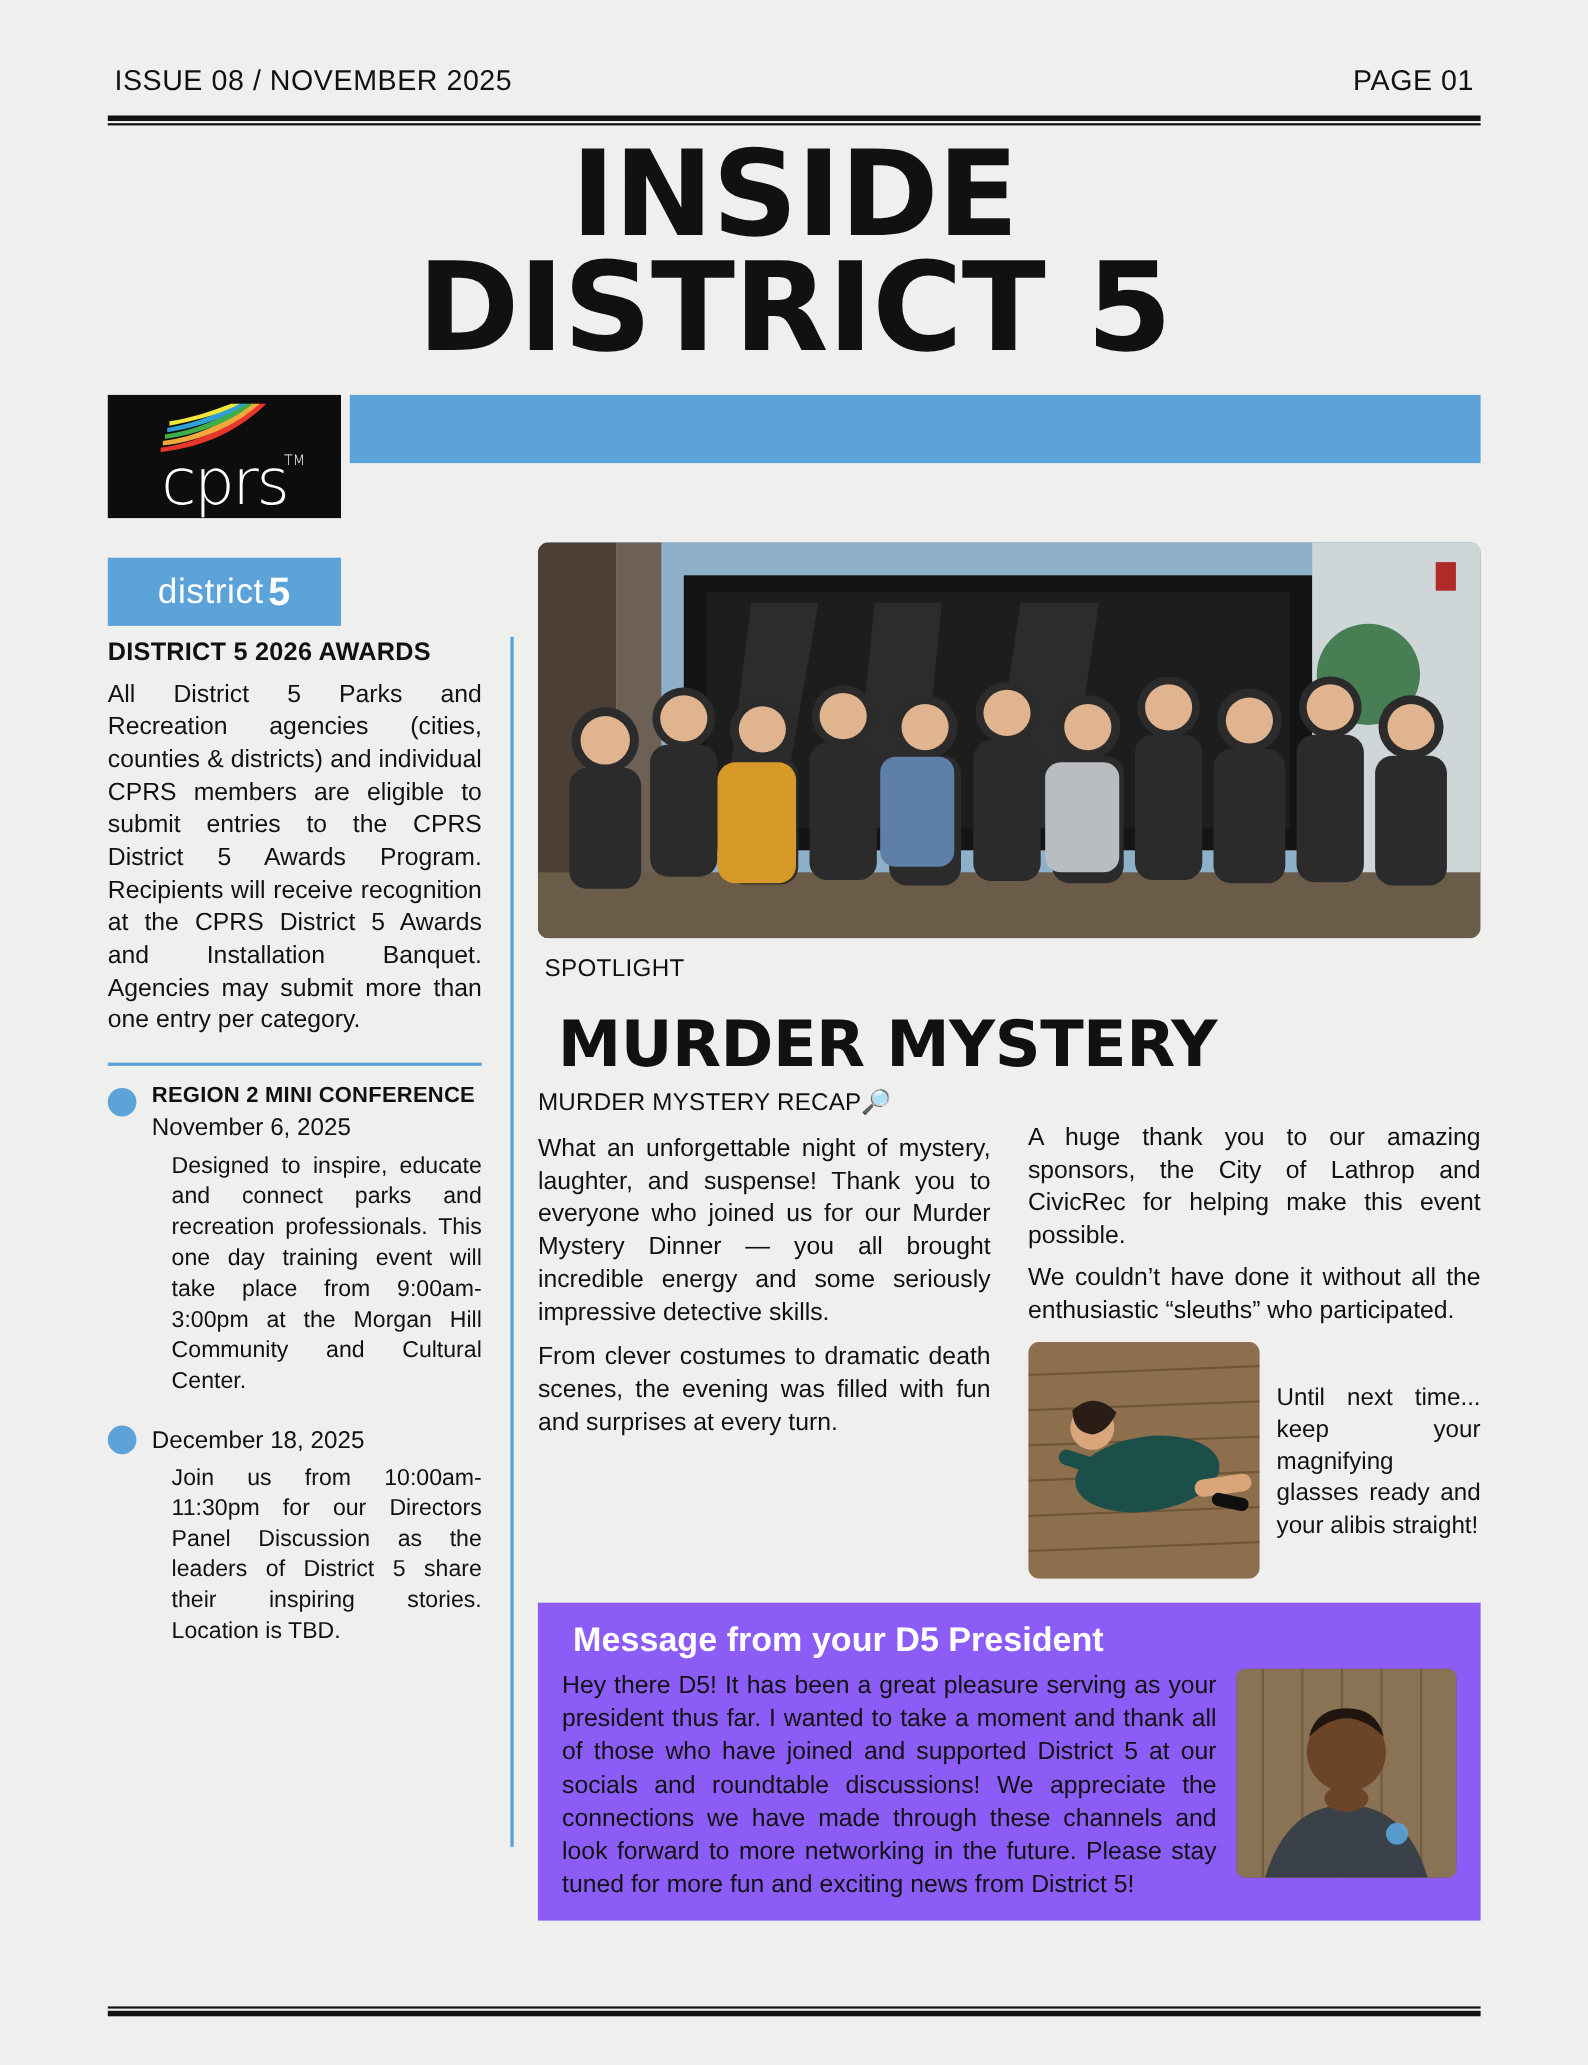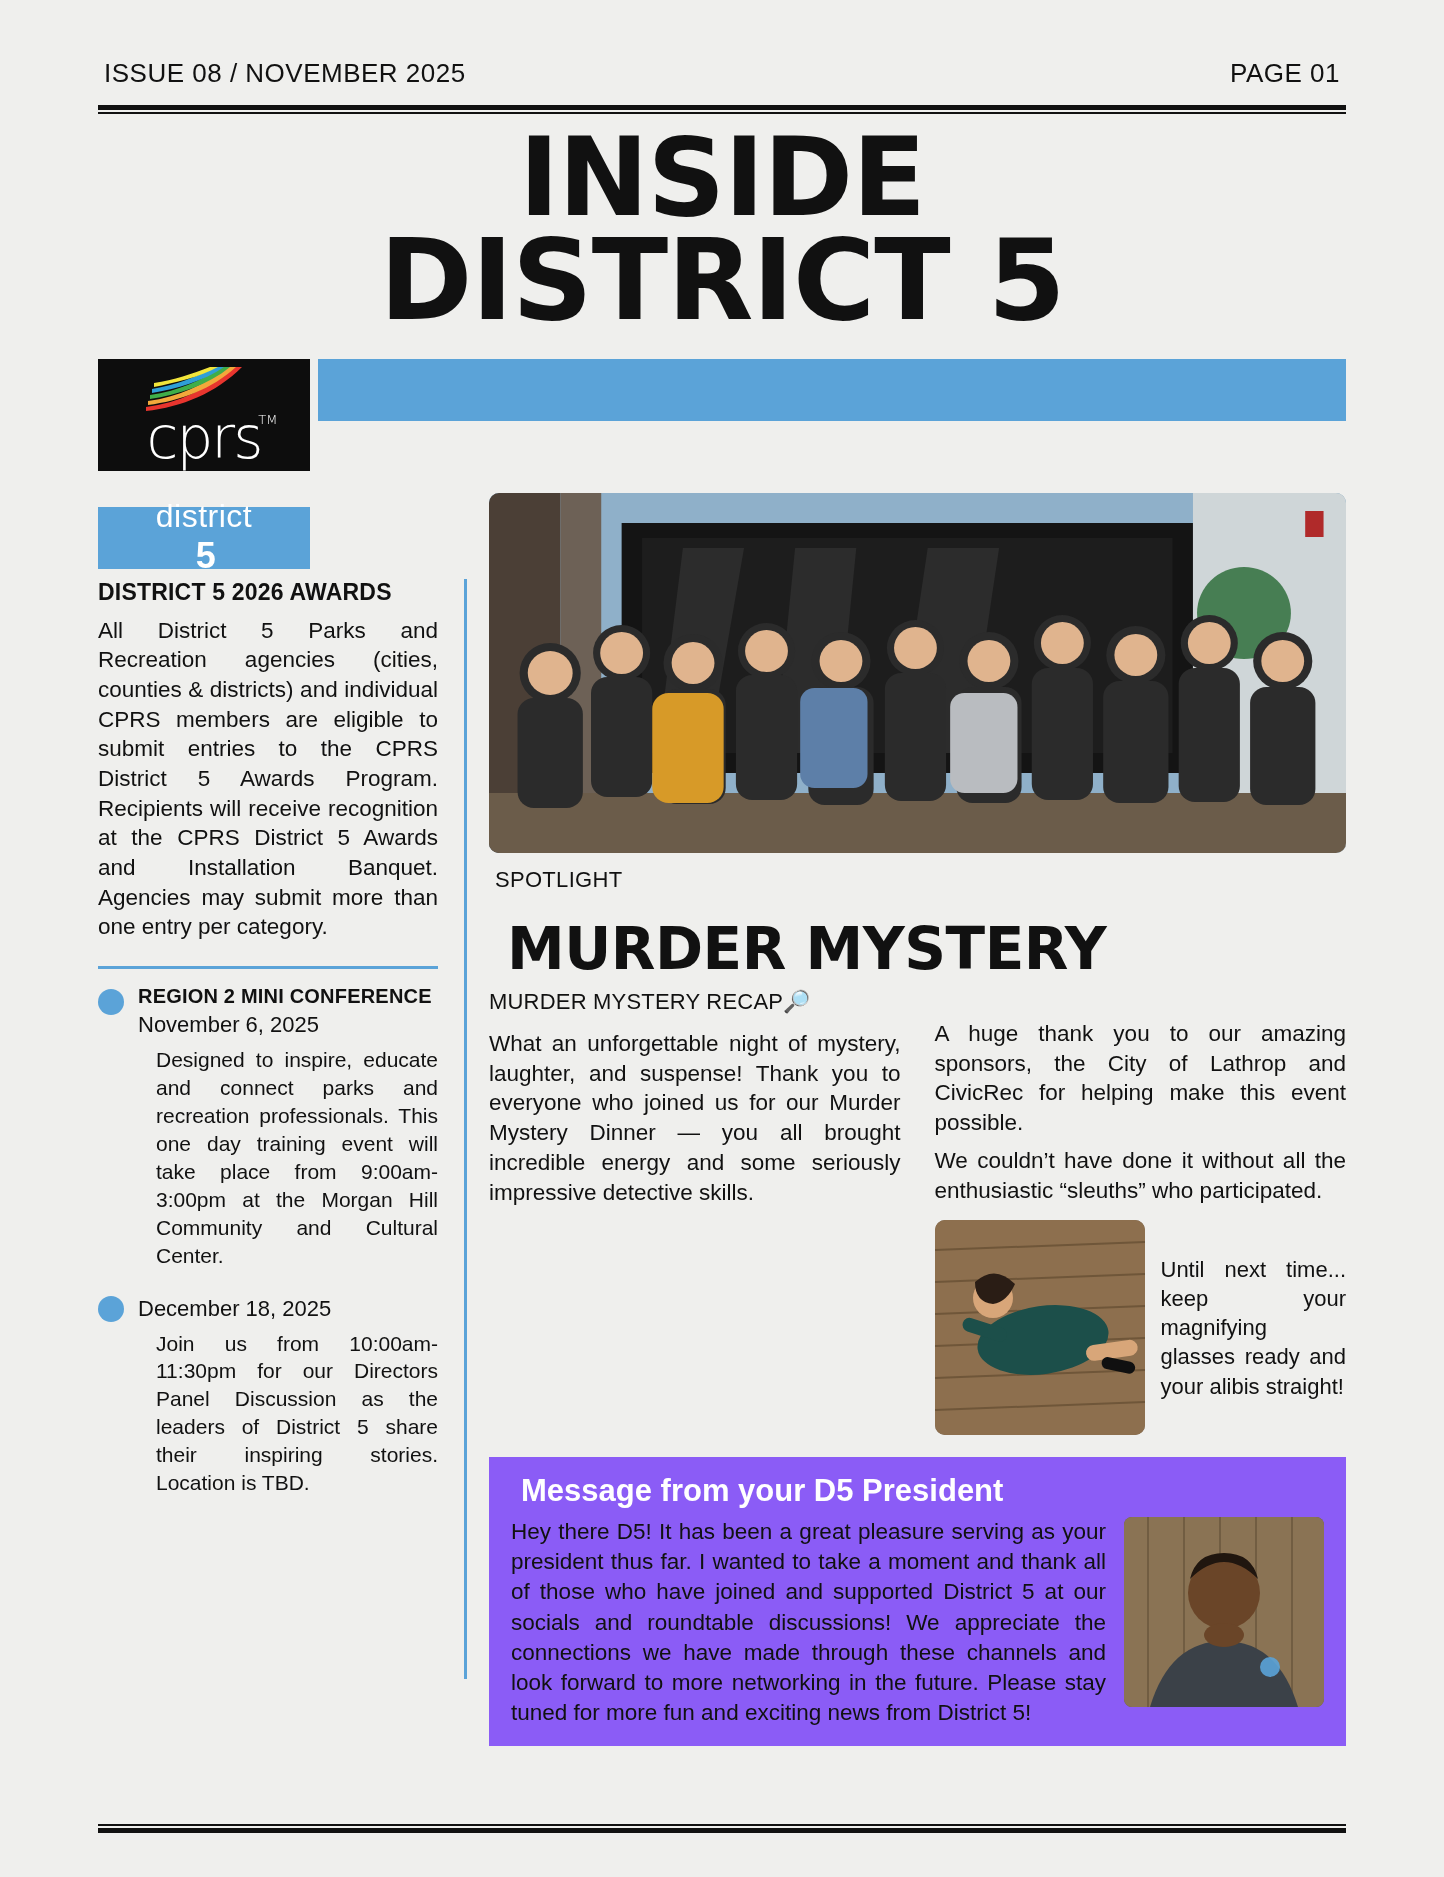--- a/index.html
+++ b/index.html
@@ -98,21 +98,20 @@
     width: 212px;
     height: 62px;
     background: #5ba3d8;
     color: #fff;
     display: flex;
     align-items: center;
     justify-content: center;
     font-size: 32px;
     letter-spacing: 0.5px;
     z-index: 3;
-    flex-direction: column;
   }
   .logo-sub b { font-weight: bold; font-size: 36px; margin-left: 4px; }
 
   
   .body-grid {
     display: flex;
     margin-top: 66px;
     height: 1190px;
   }
   .col-left {
@@ -381,20 +380,21 @@
 
       <div class="mm-title">MURDER MYSTERY</div>
 
       <div class="two-col">
 
         <div class="mm-col">
           <div class="mm-sub">
             <span>MURDER MYSTERY RECAP</span><span>🔎</span>
           </div>
           <p>What an unforgettable night of mystery, laughter, and suspense! Thank you to everyone who joined us for our Murder Mystery Dinner — you all brought incredible energy and some seriously impressive detective skills.</p>
+          <p style="margin-top:10px">From clever costumes to dramatic death scenes, the evening was filled with fun and surprises at every turn.</p>
         </div>
 
         <div class="mm-col">
           <div style="height:36px"></div>
           <p>A huge thank you to our amazing sponsors, the City of Lathrop and CivicRec for helping make this event possible.</p>
           <p style="margin-top:8px">We couldn’t have done it without all the enthusiastic “sleuths” who participated.</p>
           <div class="mm-right-bottom">
             <div class="photo-small">
               <svg viewBox="0 0 210 215" preserveAspectRatio="none" width="100%" height="100%">
                 <rect width="210" height="215" fill="#8d6f4e"></rect>

